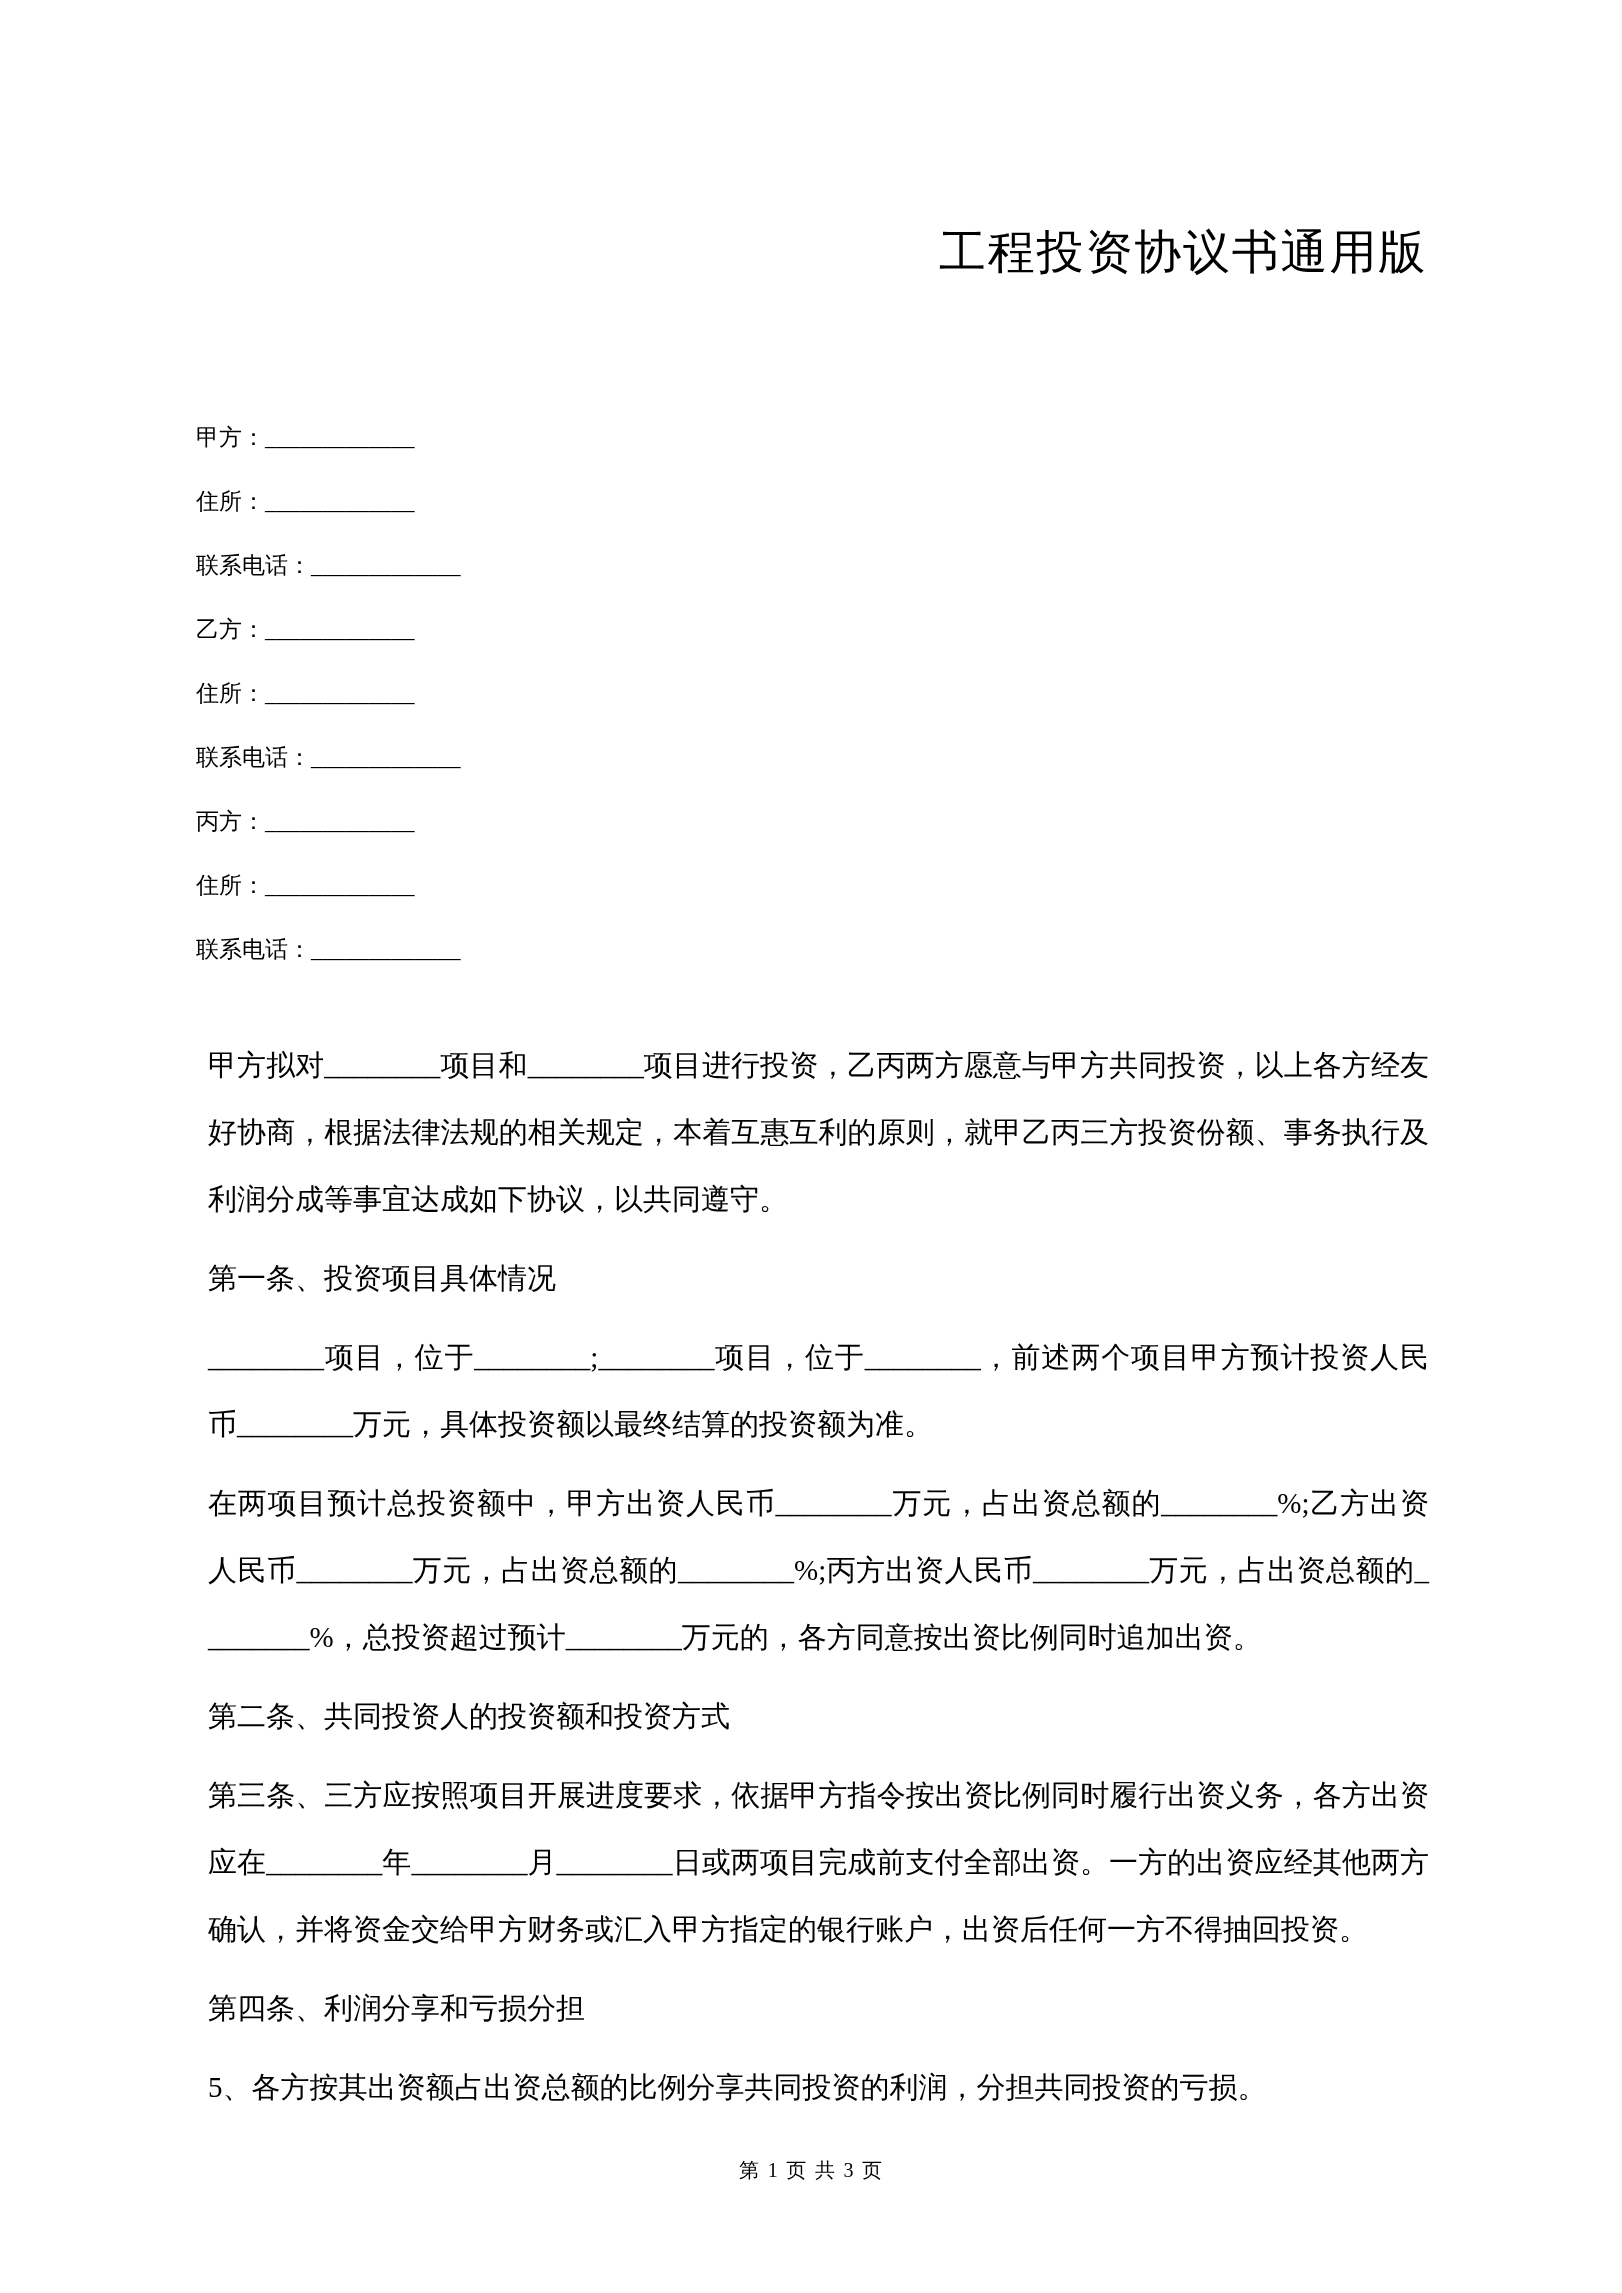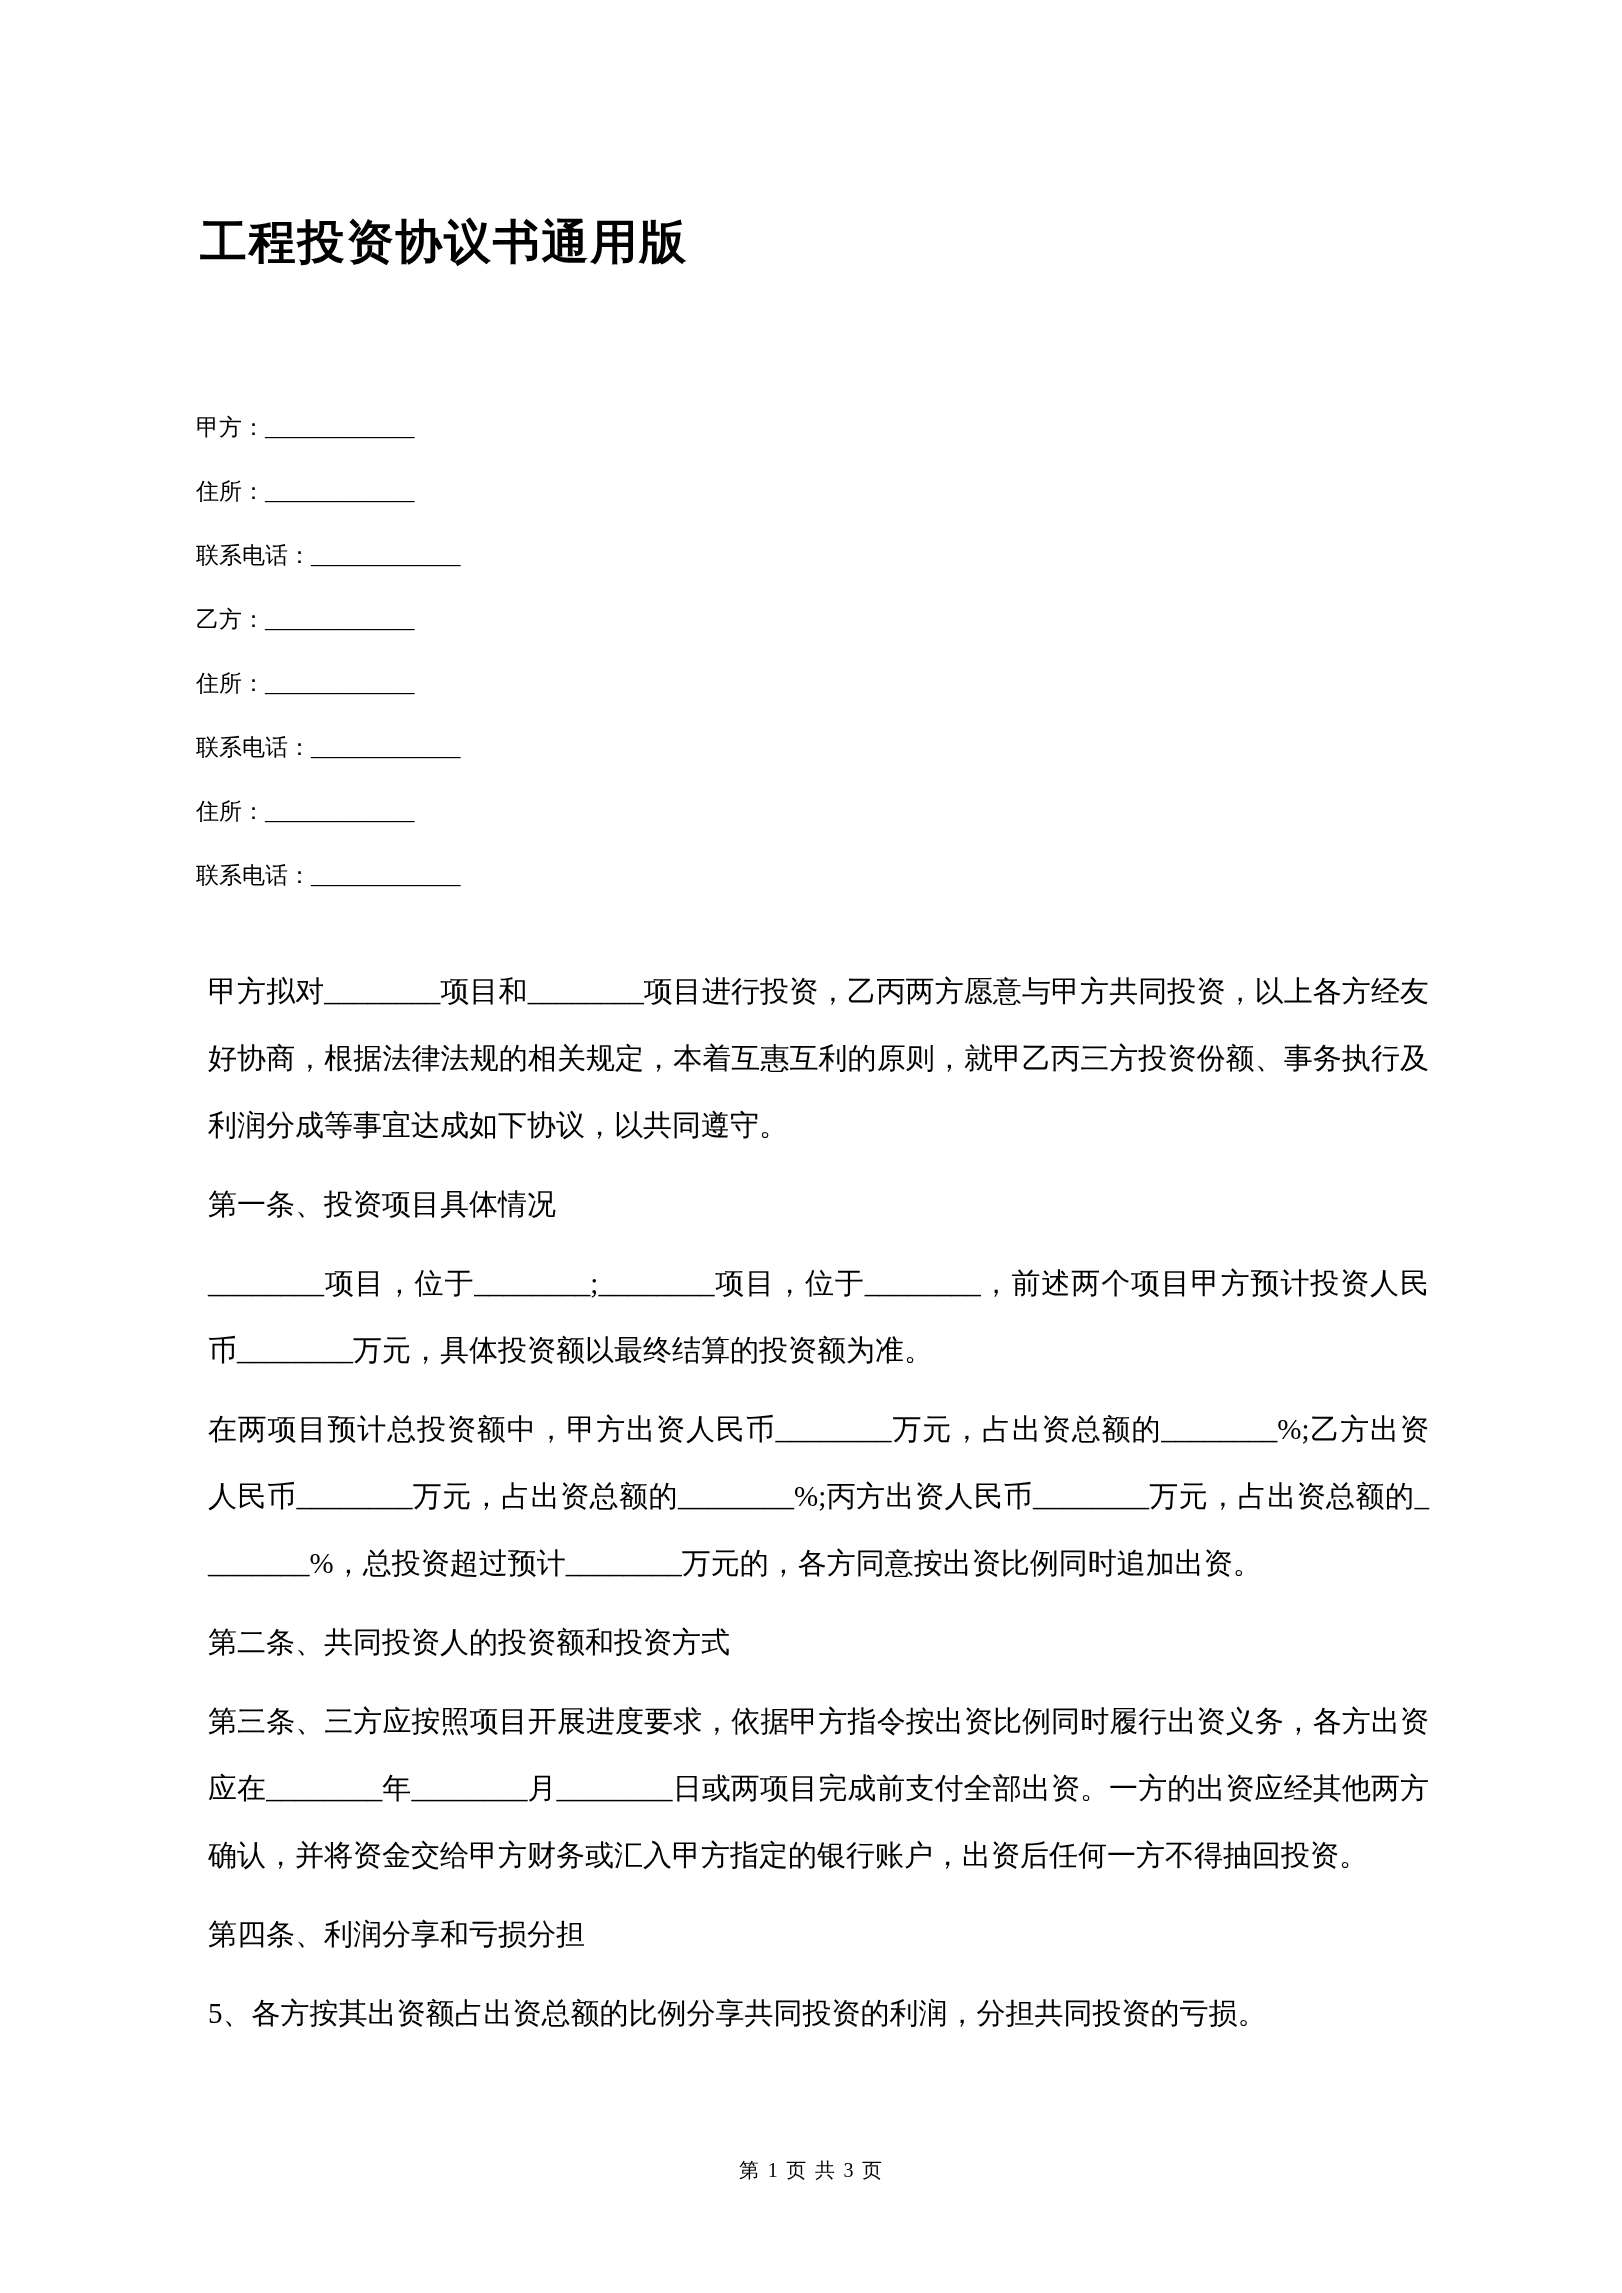--- a/index.html
+++ b/index.html
@@ -12,24 +12,24 @@
     width: 1623px;
     height: 2294px;
     background: #ffffff;
     color: #000000;
     font-family: "Liberation Serif", "DejaVu Serif", serif;
     box-sizing: border-box;
     padding: 205px 182px 0 196px;
     overflow: hidden;
   }
   .title {
-    margin: 4px;
-    text-align: left;
+    margin: 14px;
+    text-align: right;
     font-size: 47px;
-    font-weight: bold;
+    font-weight: normal;
     line-height: 67px;
     letter-spacing: 1.8px;
   }
   .party-block {
     margin-top: 120px;
   }
   .party-line {
     margin: 0;
     font-size: 23px;
     line-height: 64px;
@@ -67,20 +67,21 @@
 
   <h1 class="title">工程投资协议书通用版</h1>
 
   <div class="party-block">
     <p class="party-line"><span>甲方：</span><span class="party-blank">_____________</span></p>
     <p class="party-line"><span>住所：</span><span class="party-blank">_____________</span></p>
     <p class="party-line"><span>联系电话：</span><span class="party-blank">_____________</span></p>
     <p class="party-line"><span>乙方：</span><span class="party-blank">_____________</span></p>
     <p class="party-line"><span>住所：</span><span class="party-blank">_____________</span></p>
     <p class="party-line"><span>联系电话：</span><span class="party-blank">_____________</span></p>
+    <p class="party-line"><span>丙方：</span><span class="party-blank">_____________</span></p>
     <p class="party-line"><span>住所：</span><span class="party-blank">_____________</span></p>
     <p class="party-line"><span>联系电话：</span><span class="party-blank">_____________</span></p>
   </div>
 
   <div class="doc-body">
     <p>甲方拟对________项目和________项目进行投资，乙丙两方愿意与甲方共同投资，以上各方经友好协商，根据法律法规的相关规定，本着互惠互利的原则，就甲乙丙三方投资份额、事务执行及利润分成等事宜达成如下协议，以共同遵守。</p>
     <p>第一条、投资项目具体情况</p>
     <p>________项目，位于________;________项目，位于________，前述两个项目甲方预计投资人民币________万元，具体投资额以最终结算的投资额为准。</p>
     <p>在两项目预计总投资额中，甲方出资人民币________万元，占出资总额的________%;乙方出资人民币________万元，占出资总额的________%;丙方出资人民币________万元，占出资总额的________%，总投资超过预计________万元的，各方同意按出资比例同时追加出资。</p>
     <p>第二条、共同投资人的投资额和投资方式</p>

